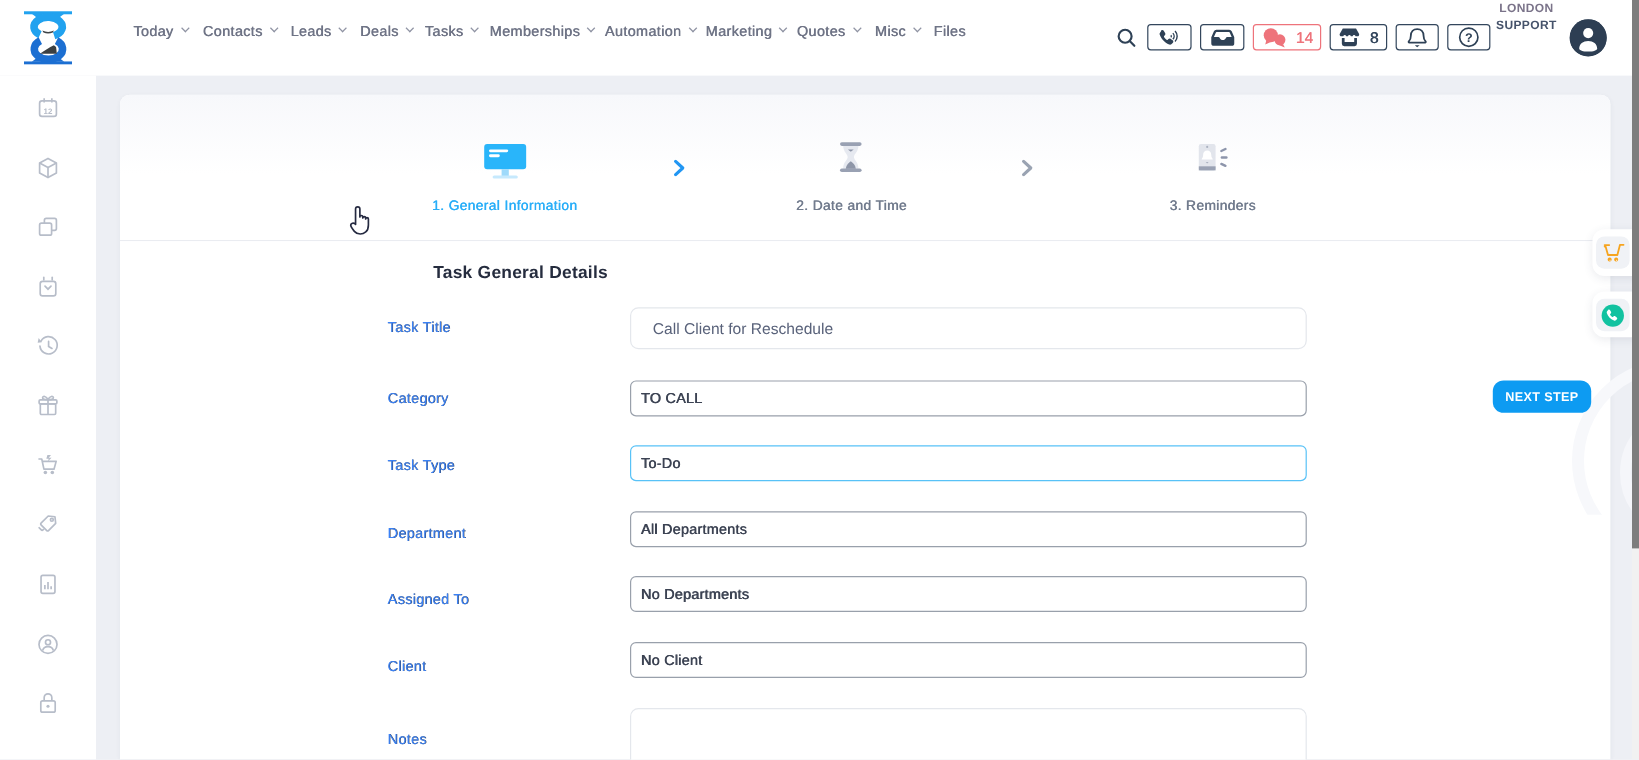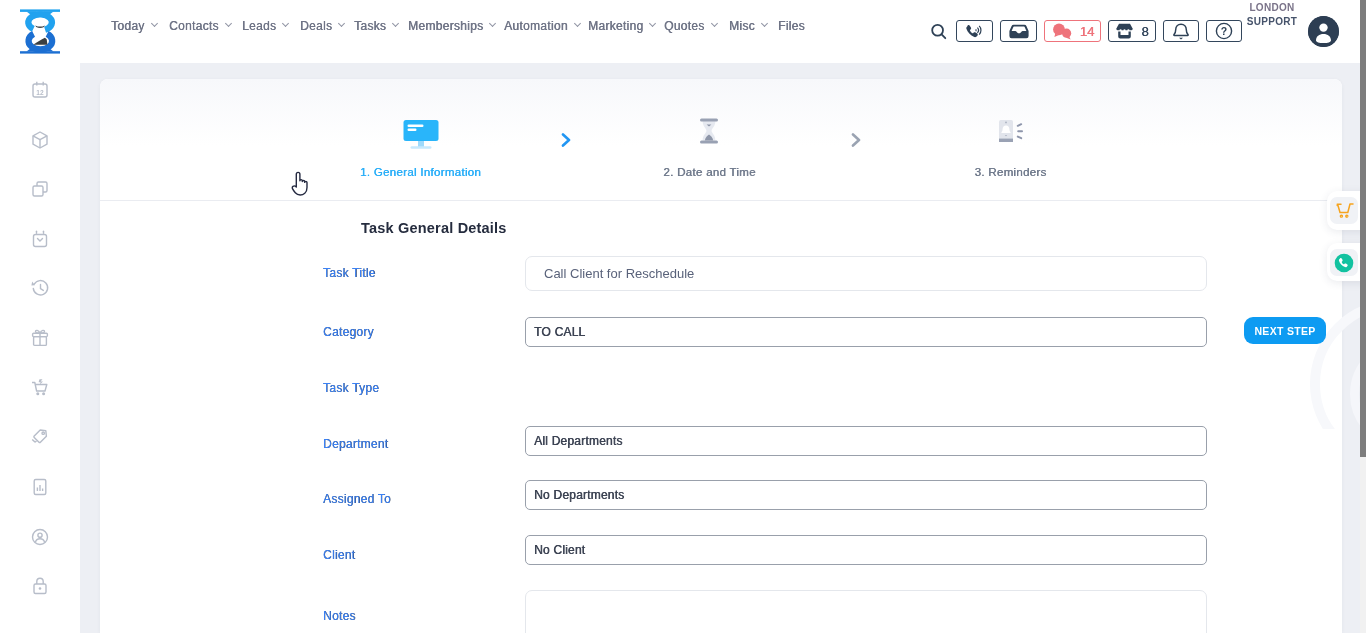--- a/index.html
+++ b/index.html
@@ -27,21 +27,21 @@
 #card { position:absolute; left:100px; top:79px; width:1242px; height:554px; background:#ffffff; border-radius:8px 8px 0 0; box-shadow:0 1px 4px rgba(40,50,80,0.05); z-index:5; }
 #stepper { position:absolute; left:0; top:0; width:1242px; height:122px; border-bottom:1px solid #eaecf1; background:linear-gradient(180deg,#f7f8fb 0%, #ffffff 55%); border-radius:8px 8px 0 0; }
 .step-label { position:absolute; top:87px; font-size:11.5px; font-weight:400; letter-spacing:0.3px; text-align:center; text-shadow:0.4px 0 0 currentColor; }
 .blue-t { color:#29aef8; }
 .gray-t { color:#717b8d; }
 .chev { position:absolute; top:54px; }
 
 
 #form-title { position:absolute; left:213px; top:141px; font-size:14.5px; font-weight:700; color:#252c3e; letter-spacing:0.2px;margin-left:48px; }
 .flabel { position:absolute; left:223px; font-size:12px; font-weight:400; color:#3b82f6; letter-spacing:0.25px; text-shadow:0.35px 0 0 #333b4a; }
-.finput { position:absolute; left:425px; width:682px; background:#fff; }
+.finput { position:absolute; left:425px; width:564px; background:#fff; }
 .inp1 { border:1px solid #e4e7ec; border-radius:7px; color:#59627a; font-size:13px; padding-left:18px; display:flex; align-items:center; }
 .sel { border:1px solid #99a0ab; border-radius:5px; color:#3c4353; font-size:12px; font-weight:400; text-shadow:0.5px 0 0 #3c4353; letter-spacing:0; padding-left:8px; display:flex; align-items:center; letter-spacing:0.2px; }
 .sel.focus { border:1.6px solid #58c2f7; }
 
 
 #nextstep { position:absolute; left:1244px; top:317px; width:82px; height:27px; background:#0d9bf2; border-radius:9px; color:#ffffff; font-size:10.5px; font-weight:700; display:flex; align-items:center; justify-content:center; letter-spacing:0.3px; z-index:25; }
 
 
 .float-panel { position:absolute; left:1327px; width:39px; background:#ffffff; border-radius:10px 0 0 10px; box-shadow:0 2px 8px rgba(50,60,90,0.10); z-index:26; }
 .float-inner { position:absolute; left:3px; top:6px; width:28px; height:27px; background:#f0f2f6; border-radius:7px; display:flex; align-items:center; justify-content:center; }
@@ -271,20 +271,21 @@
   <div class="abs" style="left:1150px; top:175px; width:192px; height:175px; overflow:hidden; pointer-events:none;">
     <div class="abs" style="left:60px; top:45px; width:170px; height:170px; border-radius:50%; border:10px solid #f7f8fb;"></div>
     <div class="abs" style="left:100px; top:85px; width:110px; height:110px; border-radius:50%; border:9px solid #f5f6fa;"></div>
   </div>
   <div id="form-title">Task General Details</div>
   <div class="flabel" style="top:187px;">Task Title</div>
   <div class="finput inp1" style="top:177px; height:35px;">Call Client for Reschedule</div>
   <div class="flabel" style="top:246px;">Category</div>
   <div class="finput sel" style="top:238px; height:30px;">TO CALL</div>
   <div class="flabel" style="top:302px;">Task Type</div>
+  <div class="finput sel focus" style="top:292px; height:30px;">To-Do</div>
   <div class="flabel" style="top:358px;">Department</div>
   <div class="finput sel" style="top:347px; height:30px;">All Departments</div>
   <div class="flabel" style="top:413px;">Assigned To</div>
   <div class="finput sel" style="top:401px; height:30px;">No Departments</div>
   <div class="flabel" style="top:469px;">Client</div>
   <div class="finput sel" style="top:456px; height:30px;">No Client</div>
   <div class="flabel" style="top:530px;">Notes</div>
   <div class="finput inp1" style="top:511px; height:90px;"></div>
 </div>
 

